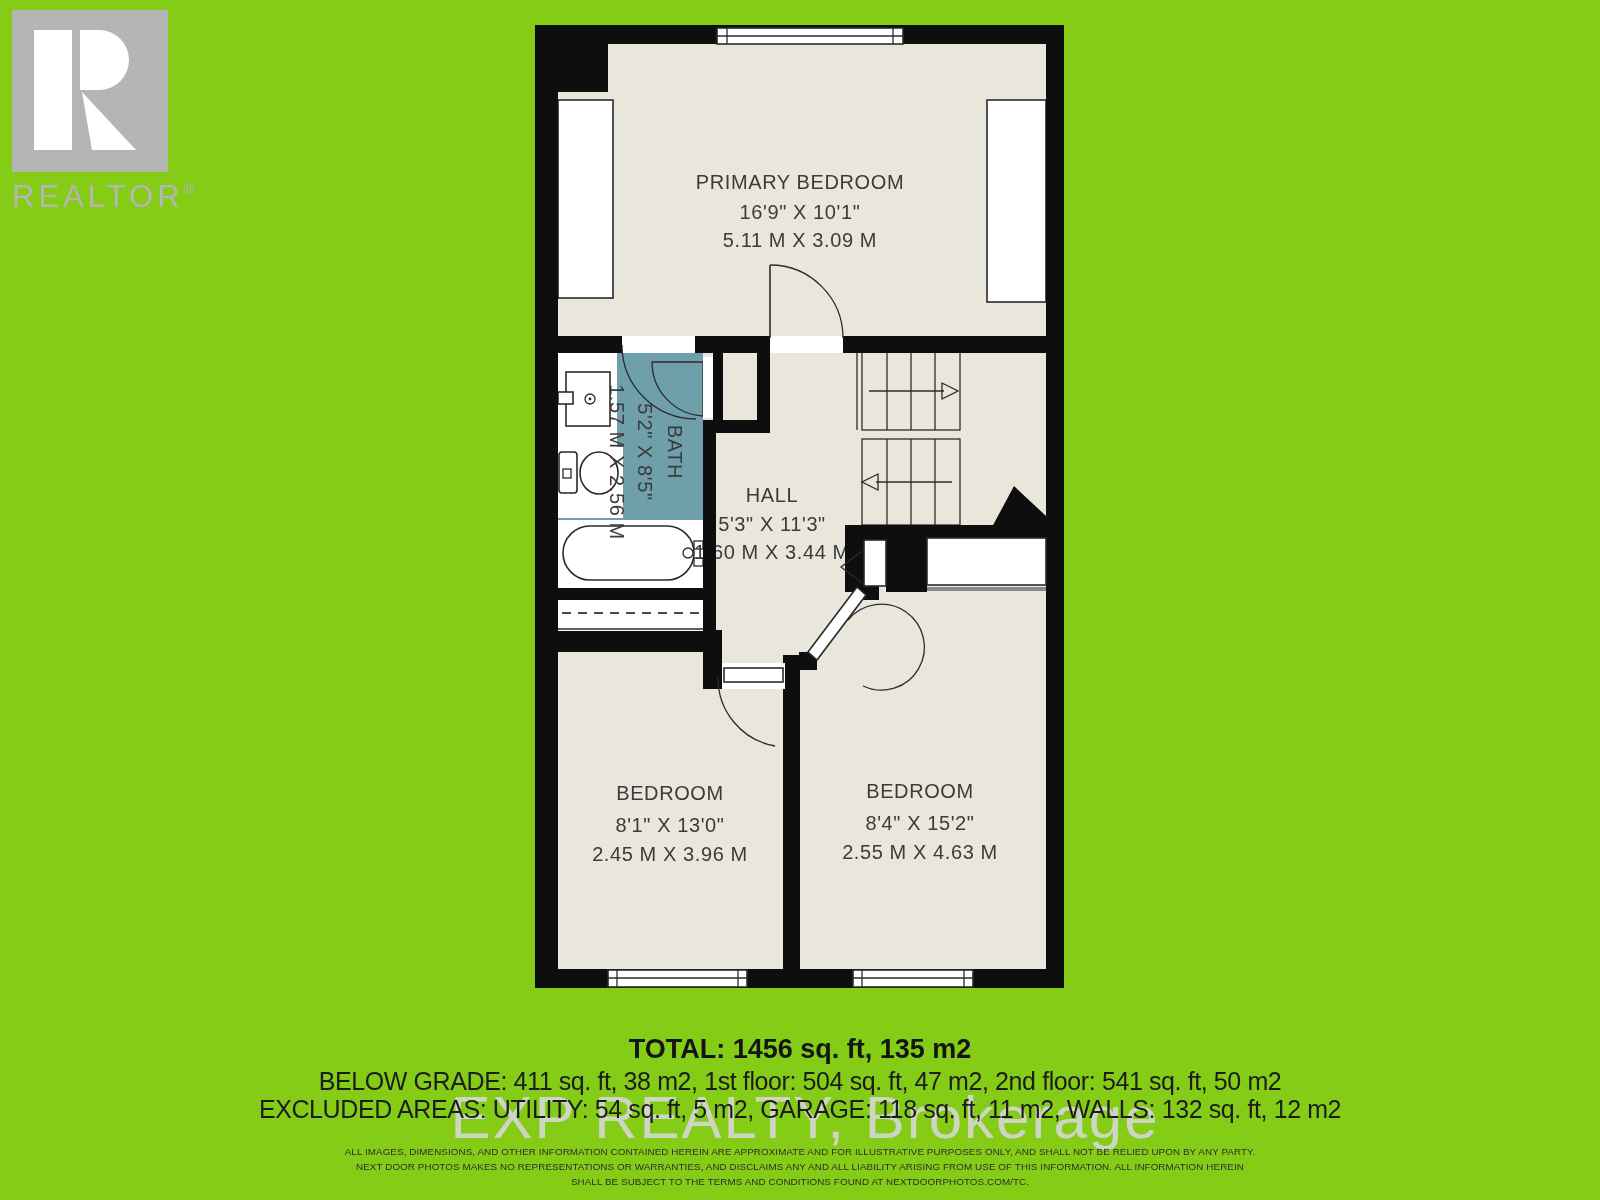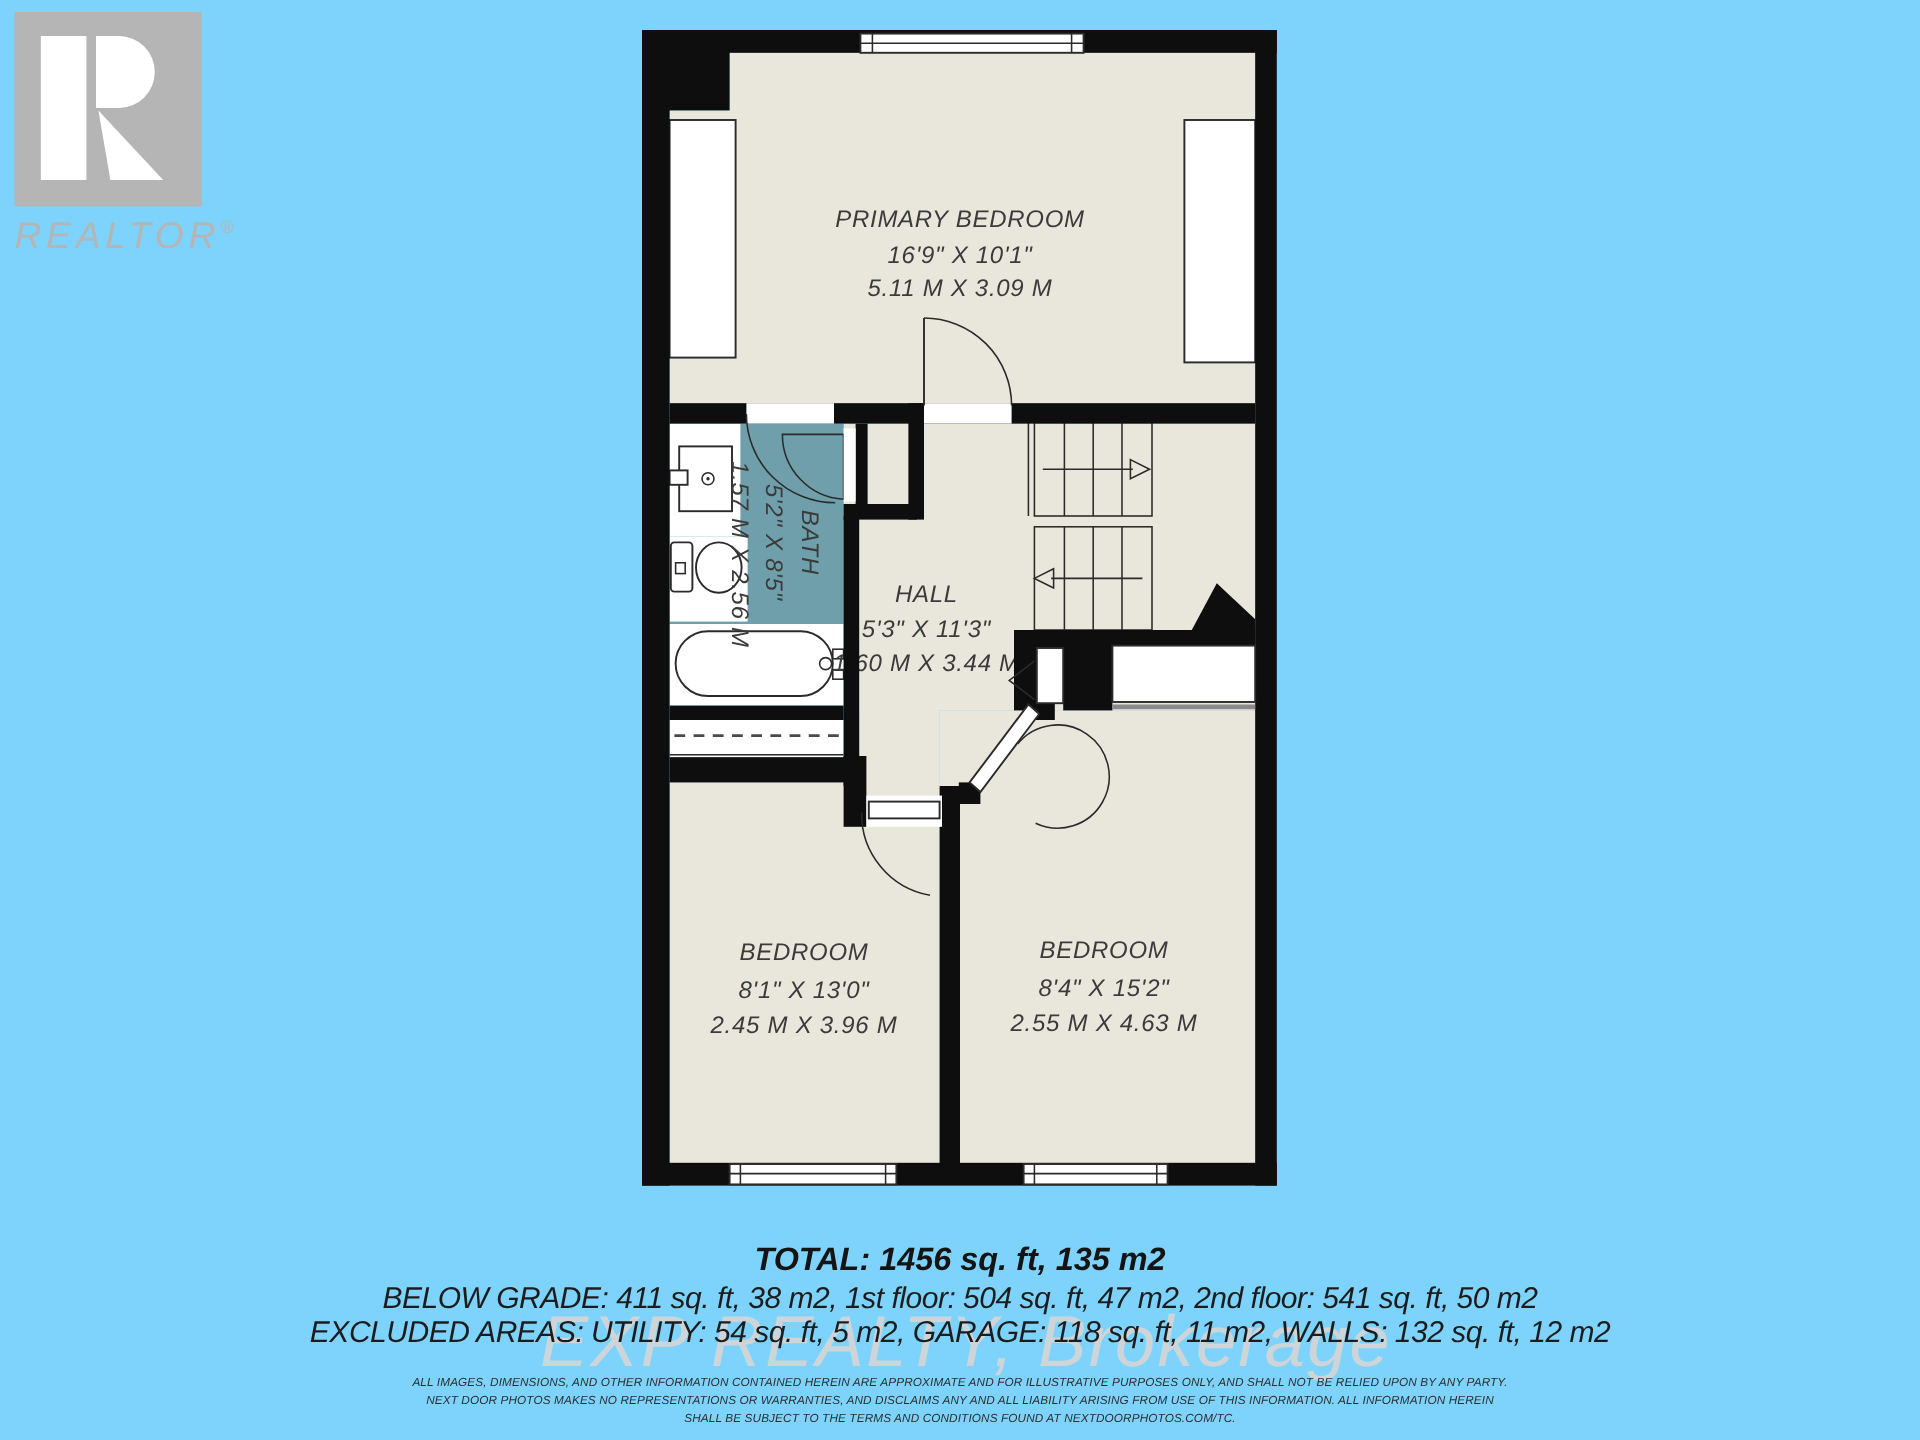--- a/index.html
+++ b/index.html
@@ -1,17 +1,17 @@
 <!DOCTYPE html>
 <html><head>
 <meta charset="utf-8">
 <style>
   html,body{margin:0;padding:0;background:#ffffff;}
-  .page{position:relative;width:1600px;height:1200px;background:#7dd3fc;overflow:hidden;
-        font-family:"Liberation Sans", sans-serif;font-style:italic;}
+  .page{position:relative;width:1600px;height:1200px;background:#84cc16;overflow:hidden;
+        font-family:"Liberation Sans", sans-serif;}
   svg{position:absolute;left:0;top:0;}
   .wall{fill:#0e0e0e;}
   .w{fill:#ffffff;stroke:#2b2b2b;stroke-width:1.6;}
   .ln{stroke:#2b2b2b;stroke-width:1.6;fill:none;}
   .thin{stroke:#2b2b2b;stroke-width:1.3;fill:none;}
   .dash{stroke:#4a4a4a;stroke-width:2.2;fill:none;stroke-dasharray:9 7;}
   text.room{font-size:20px;fill:#3b3b3b;letter-spacing:0.6px;text-anchor:middle;}
   text.logo{font-size:31px;letter-spacing:4px;}
   text.total{font-size:27px;font-weight:bold;fill:#141414;text-anchor:middle;}
   text.stats{font-size:25px;fill:#1c1c1c;text-anchor:middle;letter-spacing:-0.4px;}

